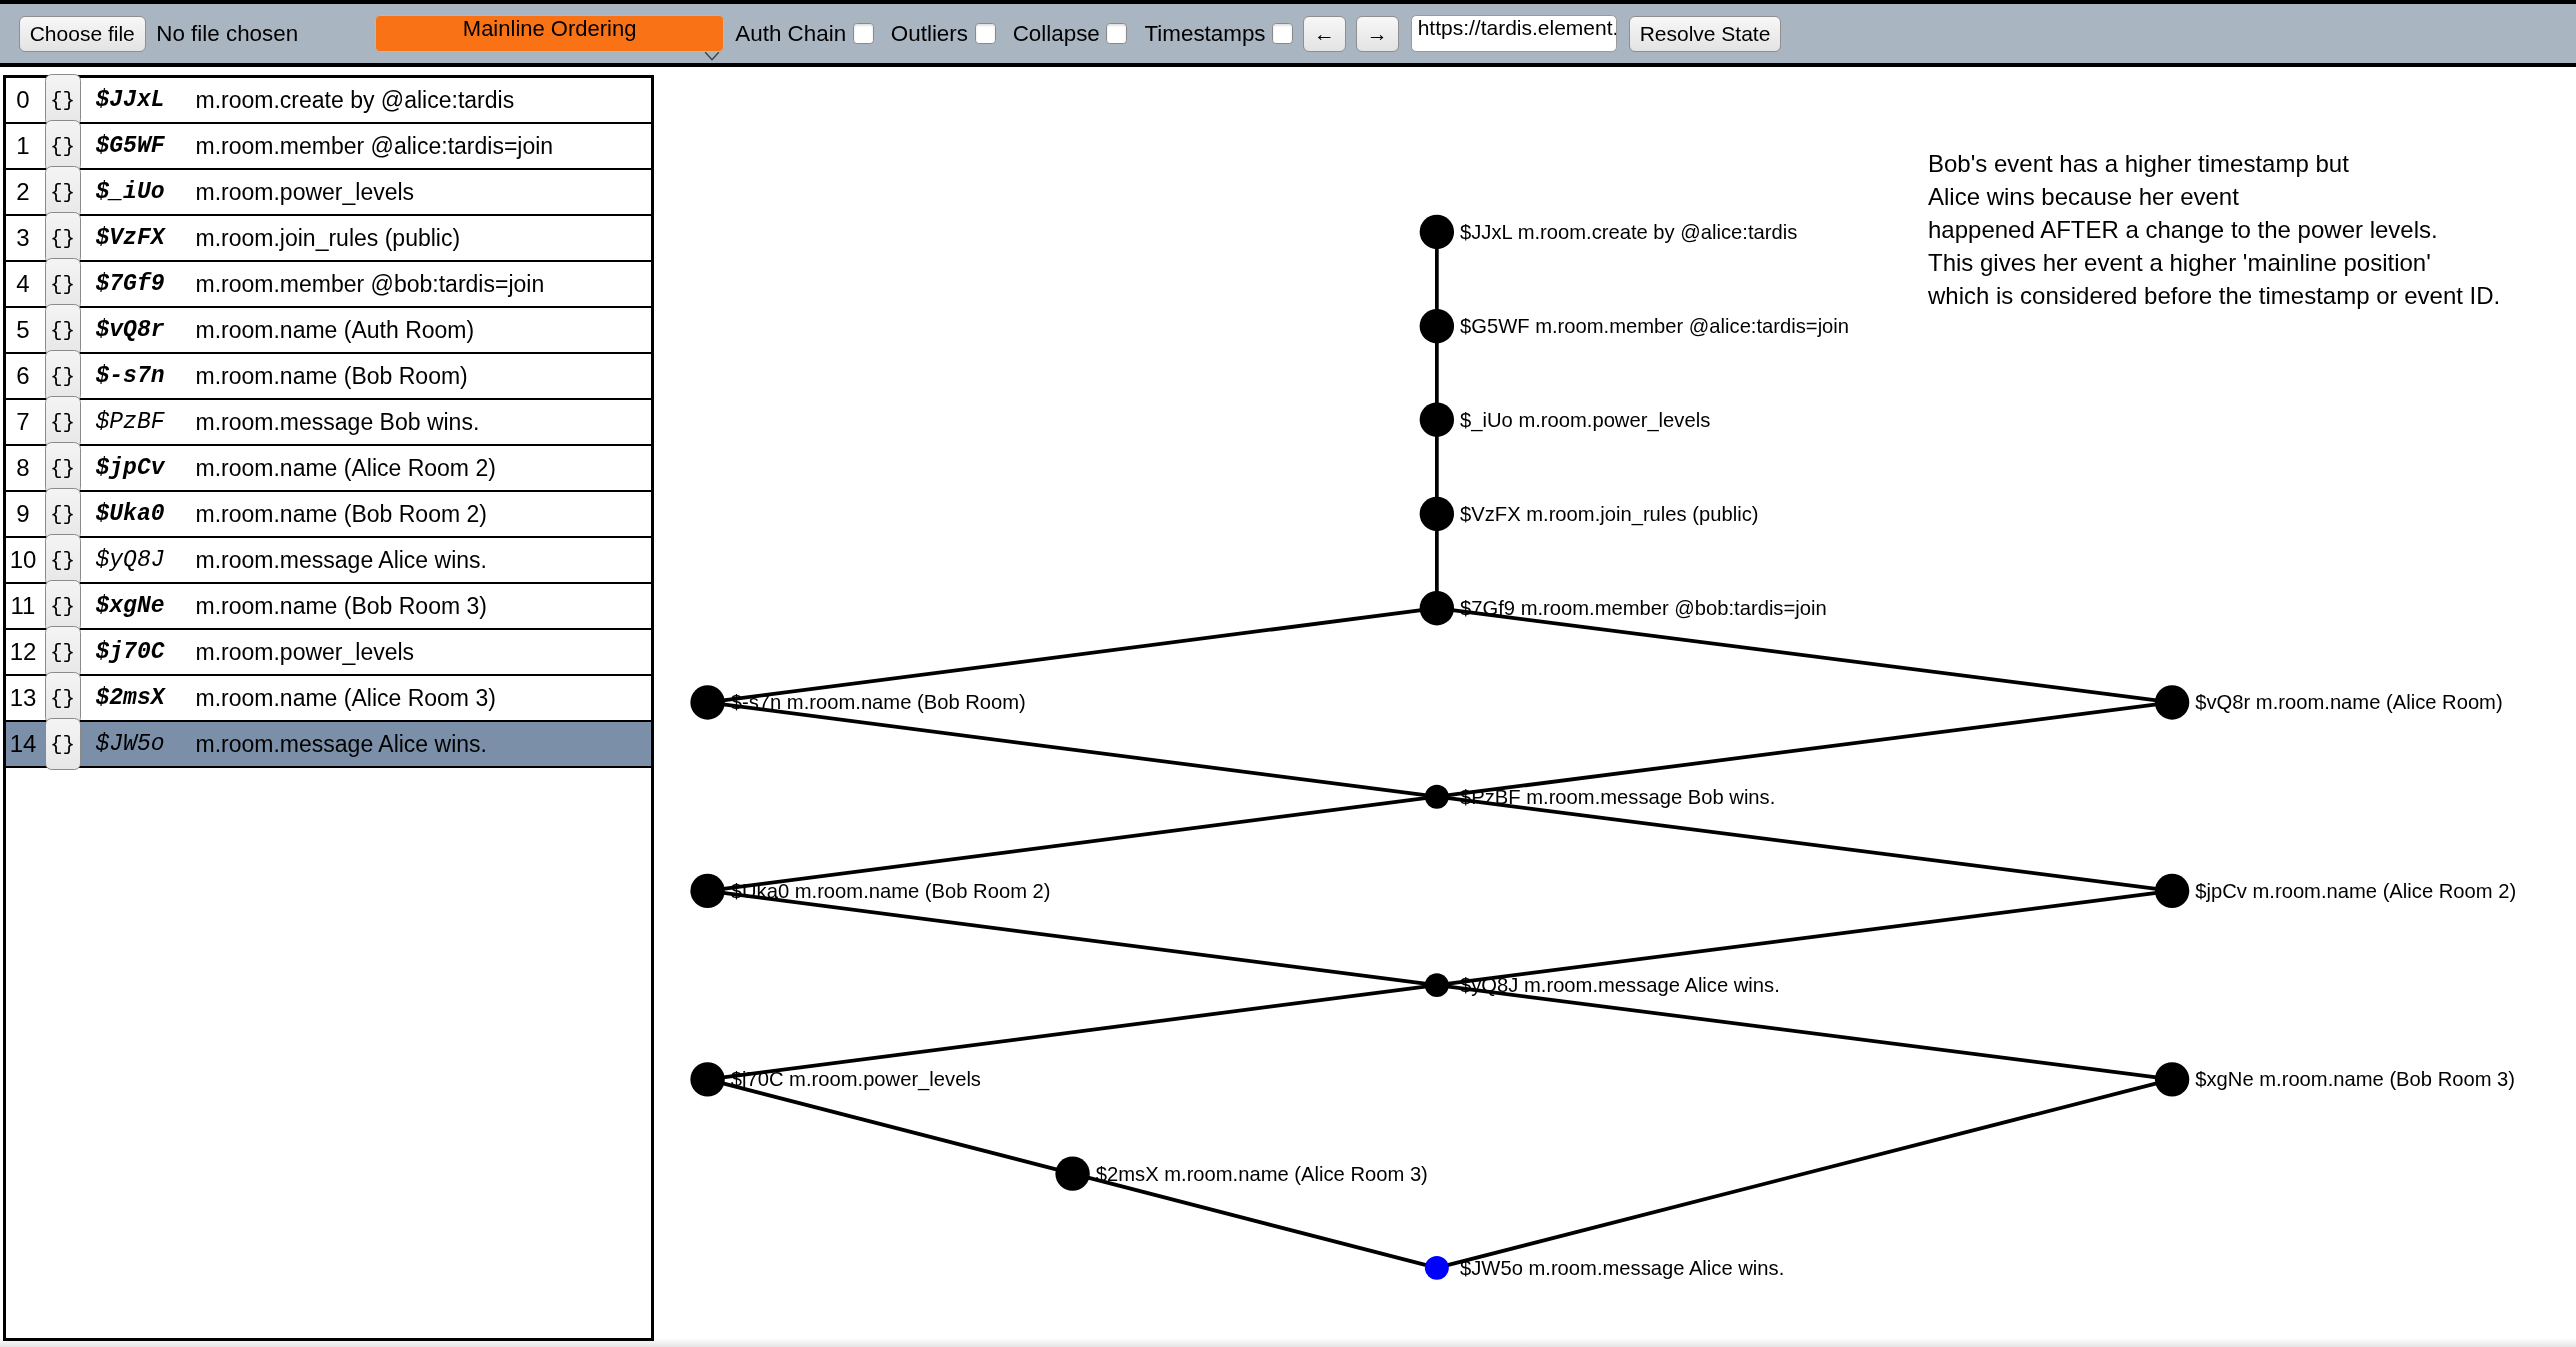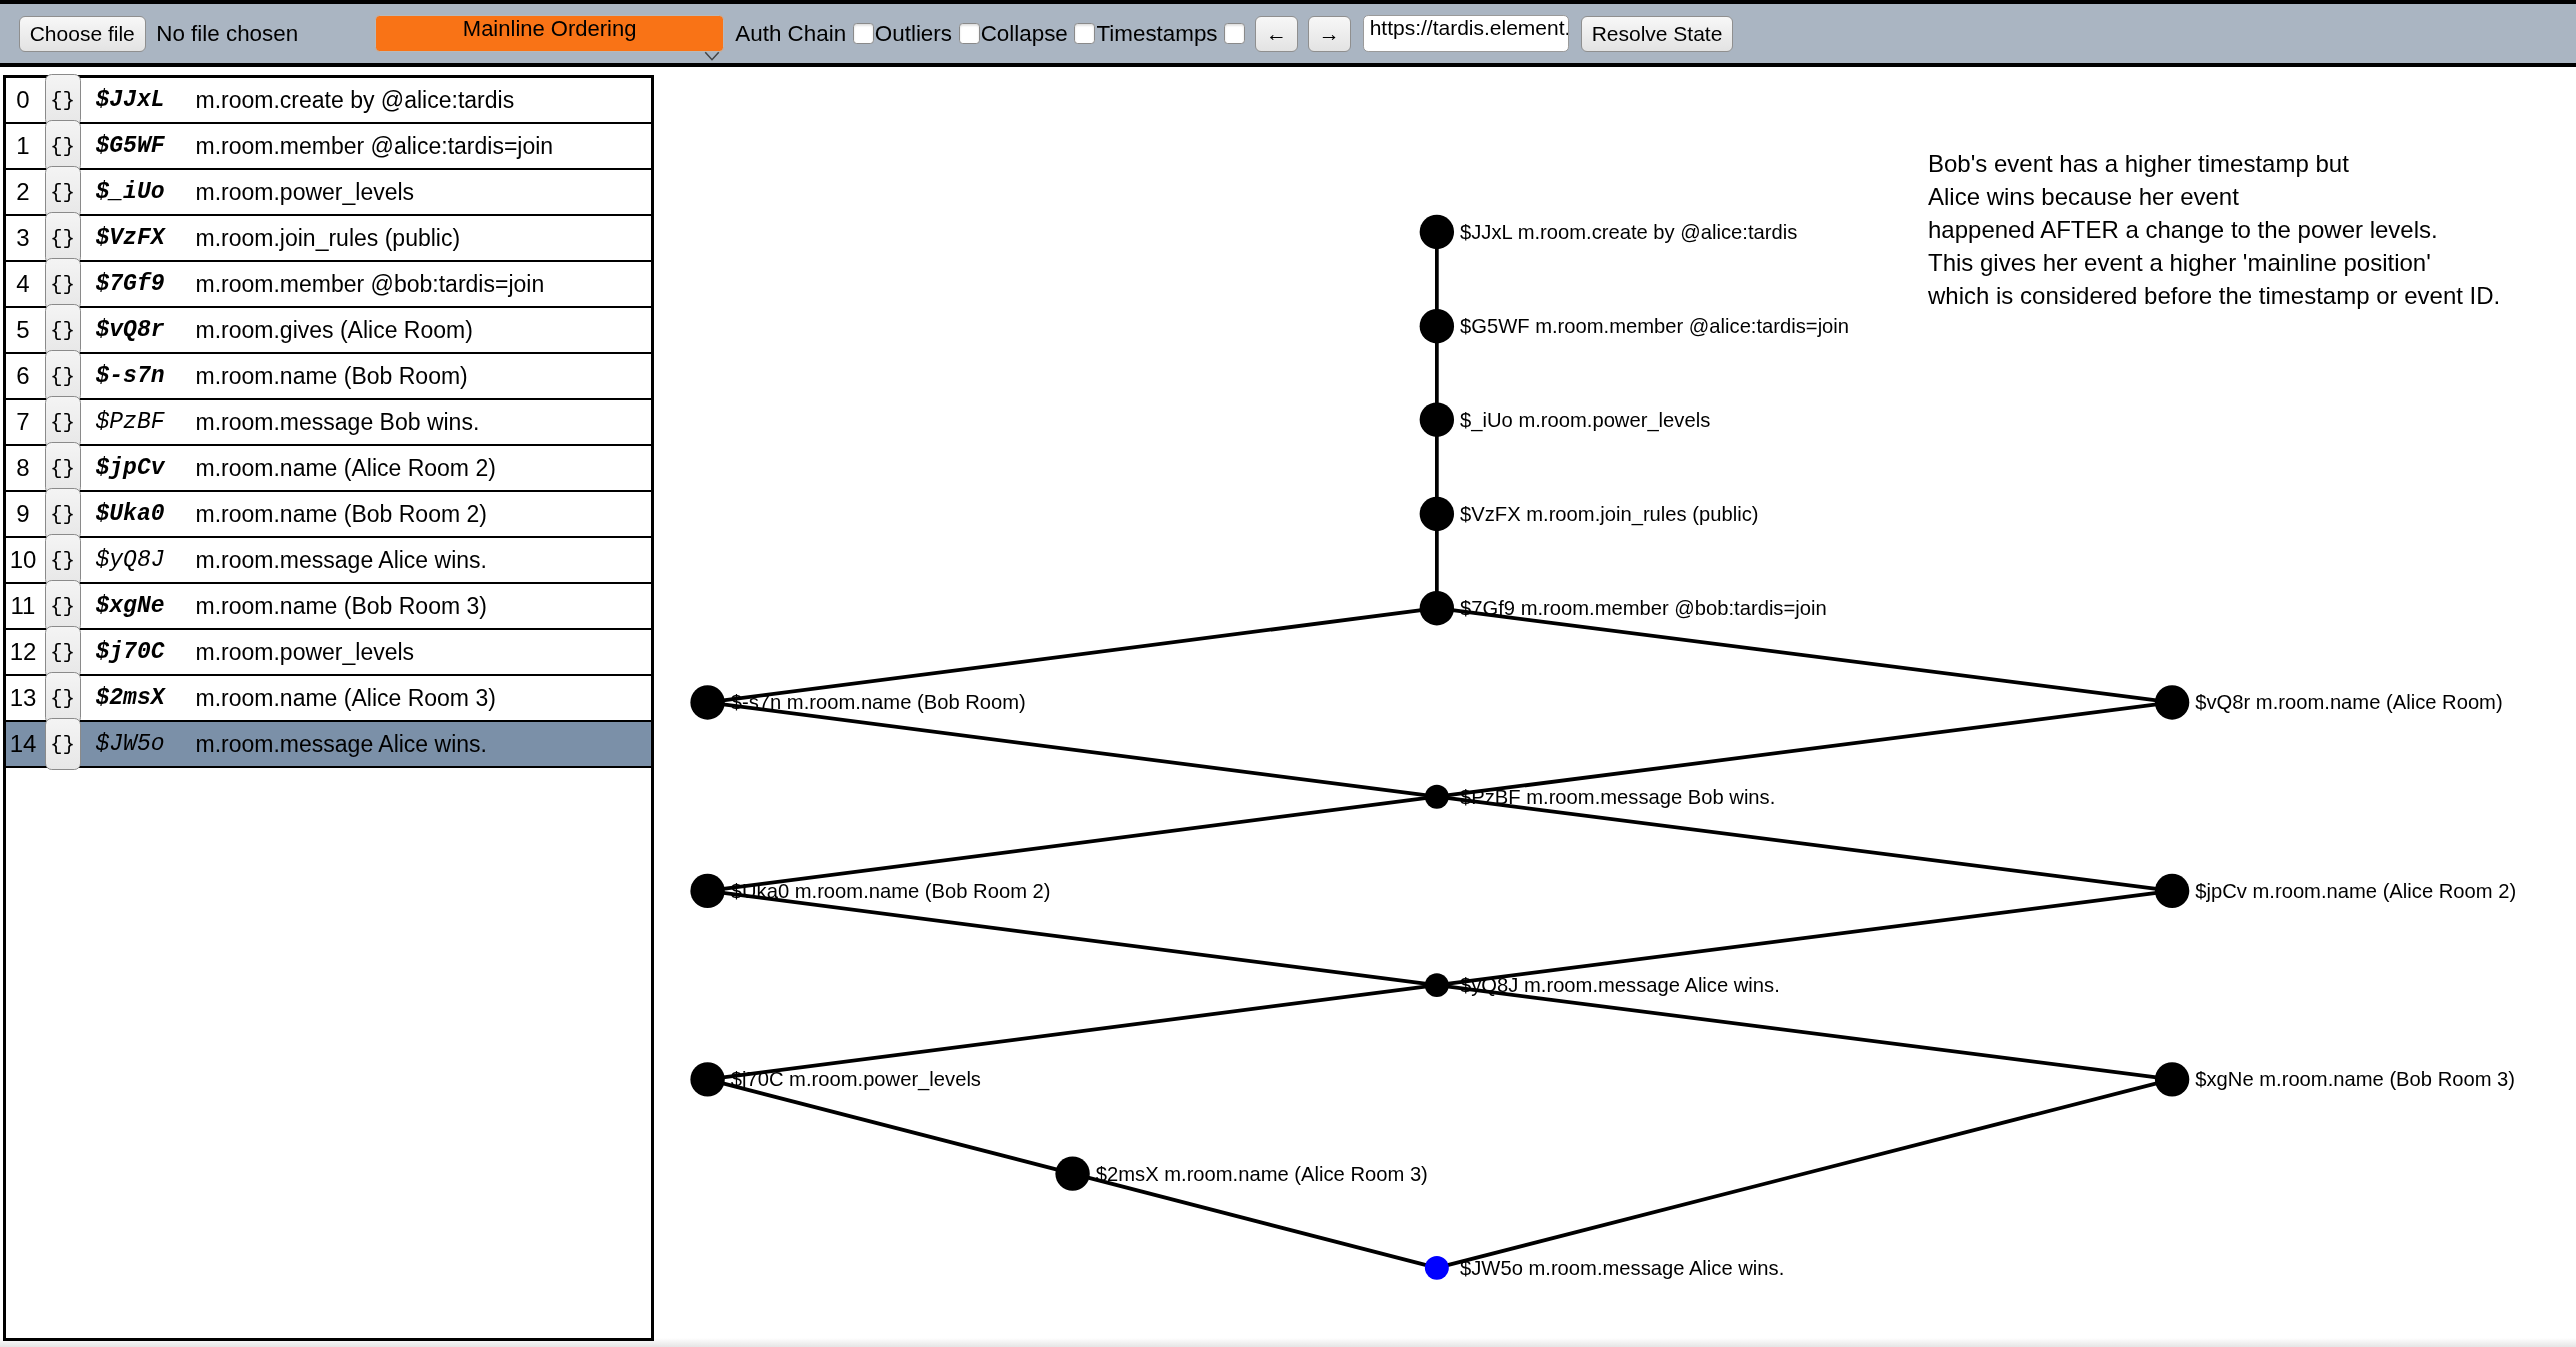--- a/index.html
+++ b/index.html
@@ -18,21 +18,21 @@
              font-size:22.4px; color:#000; }
   .tb-btn { height:36px; background:linear-gradient(#f7f7f7,#e3e3e3); border:1.5px solid #8f8f8f;
             border-radius:6px; font-size:21px; padding:0 10px; color:#000;
             display:flex; align-items:center; justify-content:center;
             font-family:"Liberation Sans", sans-serif; }
   .file-status { margin-left:10.5px; }
   .tb-select { margin-left:77px; width:349px; height:37px; background:#f97316;
                border:1.5px solid #b9b9b9; border-radius:4.5px; display:flex; align-items:center;
                padding:0 2px; font-size:22px;flex-direction:column; }
   .tb-select .chev { margin-left:auto; }
-  .chk-group { display:flex; align-items:center; margin-left:1px; }
+  .chk-group { display:flex; align-items:center; margin-left:17px; }
   .chk-group .chk-label { margin-right:6.7px; }
   .checkbox { width:21px; height:21px; background:#fff; border:1.5px solid #8a8a8a;
               border-radius:3.7px; box-shadow:inset 0 1.5px 2.2px rgba(0,0,0,0.15); }
   .nav-btn { width:43px; margin-left:9.7px; padding:0; }
   .url-input { margin-left:12px; width:206px; height:37px; background:#fff;
                border:1.5px solid #9a9a9a; border-radius:5.2px; font-size:21px; padding:0 6px;
                font-family:"Liberation Sans", sans-serif; color:#000; white-space:nowrap;
                overflow:hidden; }
   .resolve-btn { margin-left:12px; }
 
@@ -139,21 +139,21 @@
     <span class="row-index">4</span>
     <button class="braces-btn">{}</button>
     <span class="row-id bold">$7Gf9</span>
     <span class="row-desc">m.room.member @bob:tardis=join</span>
   </div>
 
   <div class="event-row">
     <span class="row-index">5</span>
     <button class="braces-btn">{}</button>
     <span class="row-id bold">$vQ8r</span>
-    <span class="row-desc">m.room.gives (Alice Room)</span>
+    <span class="row-desc">m.room.name (Auth Room)</span>
   </div>
 
   <div class="event-row">
     <span class="row-index">6</span>
     <button class="braces-btn">{}</button>
     <span class="row-id bold">$-s7n</span>
     <span class="row-desc">m.room.name (Bob Room)</span>
   </div>
 
   <div class="event-row">

